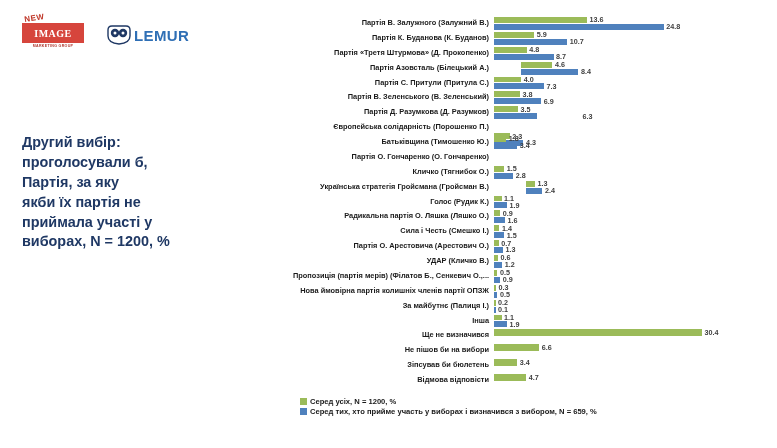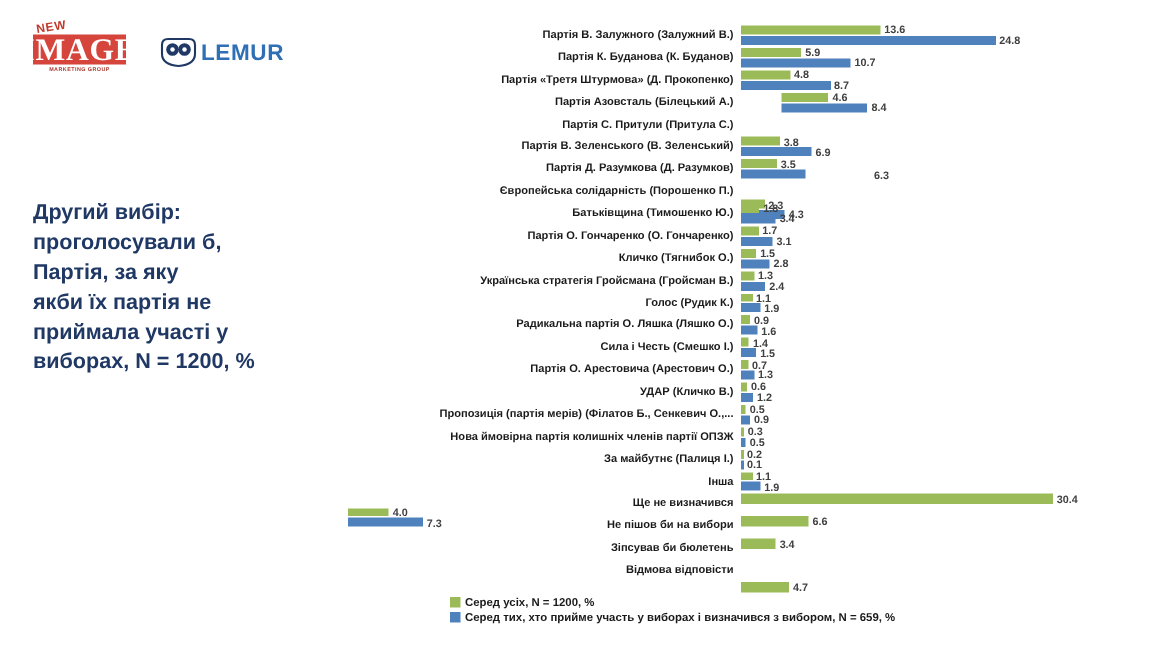--- a/index.html
+++ b/index.html
@@ -48,21 +48,21 @@
     left: 0px;
     top: 8px;
     width: 62px;
     height: 20px;
     background: #d6453c;
     display: flex;
     align-items: center;
     justify-content: center;
   }
   .ni-image {
-    font-size: 21px;
+    font-size: 10px;
     font-weight: bold;
     color: #ffffff;
     letter-spacing: 0.5px;
     font-family: "Liberation Serif", serif;
   }
   .ni-sub {
     position: absolute;
     left: 0px;
     top: 29px;
     width: 62px;
@@ -261,21 +261,21 @@
           <div class="bar-line" style="height: 5.952px; margin-top: 1px;">
             <div class="bar green" title="Серед усіх, N = 1200, %: 4.6" style="width: 31.4737px;"></div>
             <span class="bar-val">4.6</span>
           </div>
           <div class="bar-line" style="height: 5.952px; margin-top: 1px;">
             <div class="bar blue" title="Серед тих, хто прийме участь у виборах і визначився з вибором, N = 659, %: 8.4" style="width: 57.4737px;"></div>
             <span class="bar-val">8.4</span>
           </div>
         </div>
       </div>
-      <div class="cat-row" style="height: 14.88px; flex-direction: column;">
+      <div class="cat-row" style="height: 14.88px;">
         <div class="cat-label" style="line-height: 14.88px;">Партія С. Притули (Притула С.)</div>
         <div class="bars-zone">
           <div class="bar-line" style="height: 5.952px; margin-top: 1px;">
             <div class="bar green" title="Серед усіх, N = 1200, %: 4" style="width: 27.3684px;"></div>
             <span class="bar-val">4.0</span>
           </div>
           <div class="bar-line" style="height: 5.952px; margin-top: 1px;">
             <div class="bar blue" title="Серед тих, хто прийме участь у виборах і визначився з вибором, N = 659, %: 7.3" style="width: 49.9474px;"></div>
             <span class="bar-val">7.3</span>
           </div>
@@ -328,45 +328,35 @@
             <span class="bar-val">1.8</span>
           </div>
           <div class="bar-line" style="height: 5.952px; margin-top: 1px;">
             <div class="bar blue" title="Серед тих, хто прийме участь у виборах і визначився з вибором, N = 659, %: 3.4" style="width: 23.2632px;"></div>
             <span class="bar-val">3.4</span>
           </div>
         </div>
       </div>
       <div class="cat-row" style="height: 14.88px;">
         <div class="cat-label" style="line-height: 14.88px;">Партія О. Гончаренко (О. Гончаренко)</div>
-        <div class="bars-zone">
-          <div class="bar-line" style="height: 5.952px; margin-top: 1px;">
-            <div class="bar green" title="Серед усіх, N = 1200, %: 1.7" style="width: 11.6316px;"></div>
-            <span class="bar-val">1.7</span>
-          </div>
-          <div class="bar-line" style="height: 5.952px; margin-top: 1px;">
-            <div class="bar blue" title="Серед тих, хто прийме участь у виборах і визначився з вибором, N = 659, %: 3.1" style="width: 21.2105px;"></div>
-            <span class="bar-val">3.1</span>
-          </div>
-        </div>
       </div>
       <div class="cat-row" style="height: 14.88px;">
         <div class="cat-label" style="line-height: 14.88px;">Кличко (Тягнибок О.)</div>
         <div class="bars-zone">
           <div class="bar-line" style="height: 5.952px; margin-top: 1px;">
             <div class="bar green" title="Серед усіх, N = 1200, %: 1.5" style="width: 10.2632px;"></div>
             <span class="bar-val">1.5</span>
           </div>
           <div class="bar-line" style="height: 5.952px; margin-top: 1px;">
             <div class="bar blue" title="Серед тих, хто прийме участь у виборах і визначився з вибором, N = 659, %: 2.8" style="width: 19.1579px;"></div>
             <span class="bar-val">2.8</span>
           </div>
         </div>
       </div>
-      <div class="cat-row" style="height: 14.88px;">
+      <div class="cat-row" style="height: 14.88px; gap: 32px;">
         <div class="cat-label" style="line-height: 14.88px;">Українська стратегія Гройсмана (Гройсман В.)</div>
         <div class="bars-zone">
           <div class="bar-line" style="height: 5.952px; margin-top: 1px;">
             <div class="bar green" title="Серед усіх, N = 1200, %: 1.3" style="width: 8.89474px;"></div>
             <span class="bar-val">1.3</span>
           </div>
           <div class="bar-line" style="height: 5.952px; margin-top: 1px;">
             <div class="bar blue" title="Серед тих, хто прийме участь у виборах і визначився з вибором, N = 659, %: 2.4" style="width: 16.4211px;"></div>
             <span class="bar-val">2.4</span>
           </div>
@@ -512,21 +502,21 @@
         <div class="bars-zone">
           <div class="bar-line" style="height: 6.8448px; margin-top: 1px;">
             <div class="bar green" title="Серед усіх, N = 1200, %: 3.4" style="width: 23.2632px;"></div>
             <span class="bar-val">3.4</span>
           </div>
         </div>
       </div>
       <div class="cat-row" style="height: 14.88px;">
         <div class="cat-label" style="line-height: 14.88px;">Відмова відповісти</div>
         <div class="bars-zone">
-          <div class="bar-line" style="height: 6.8448px; margin-top: 15px;">
+          <div class="bar-line" style="height: 6.8448px; margin-top: 1px;">
             <div class="bar green" title="Серед усіх, N = 1200, %: 4.7" style="width: 32.1579px;"></div>
             <span class="bar-val">4.7</span>
           </div>
         </div>
       </div>
     </div>
 
   <div id="legend">
       <div class="legend-item">
         <span class="legend-swatch green"></span>

